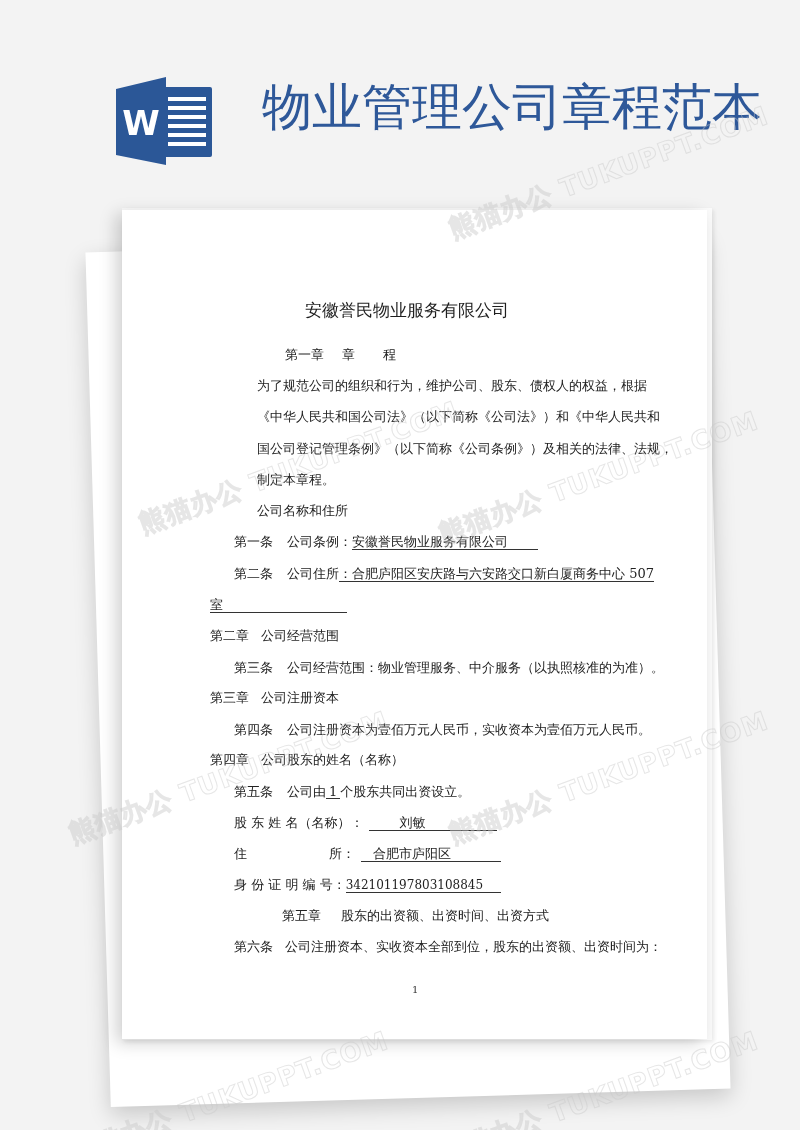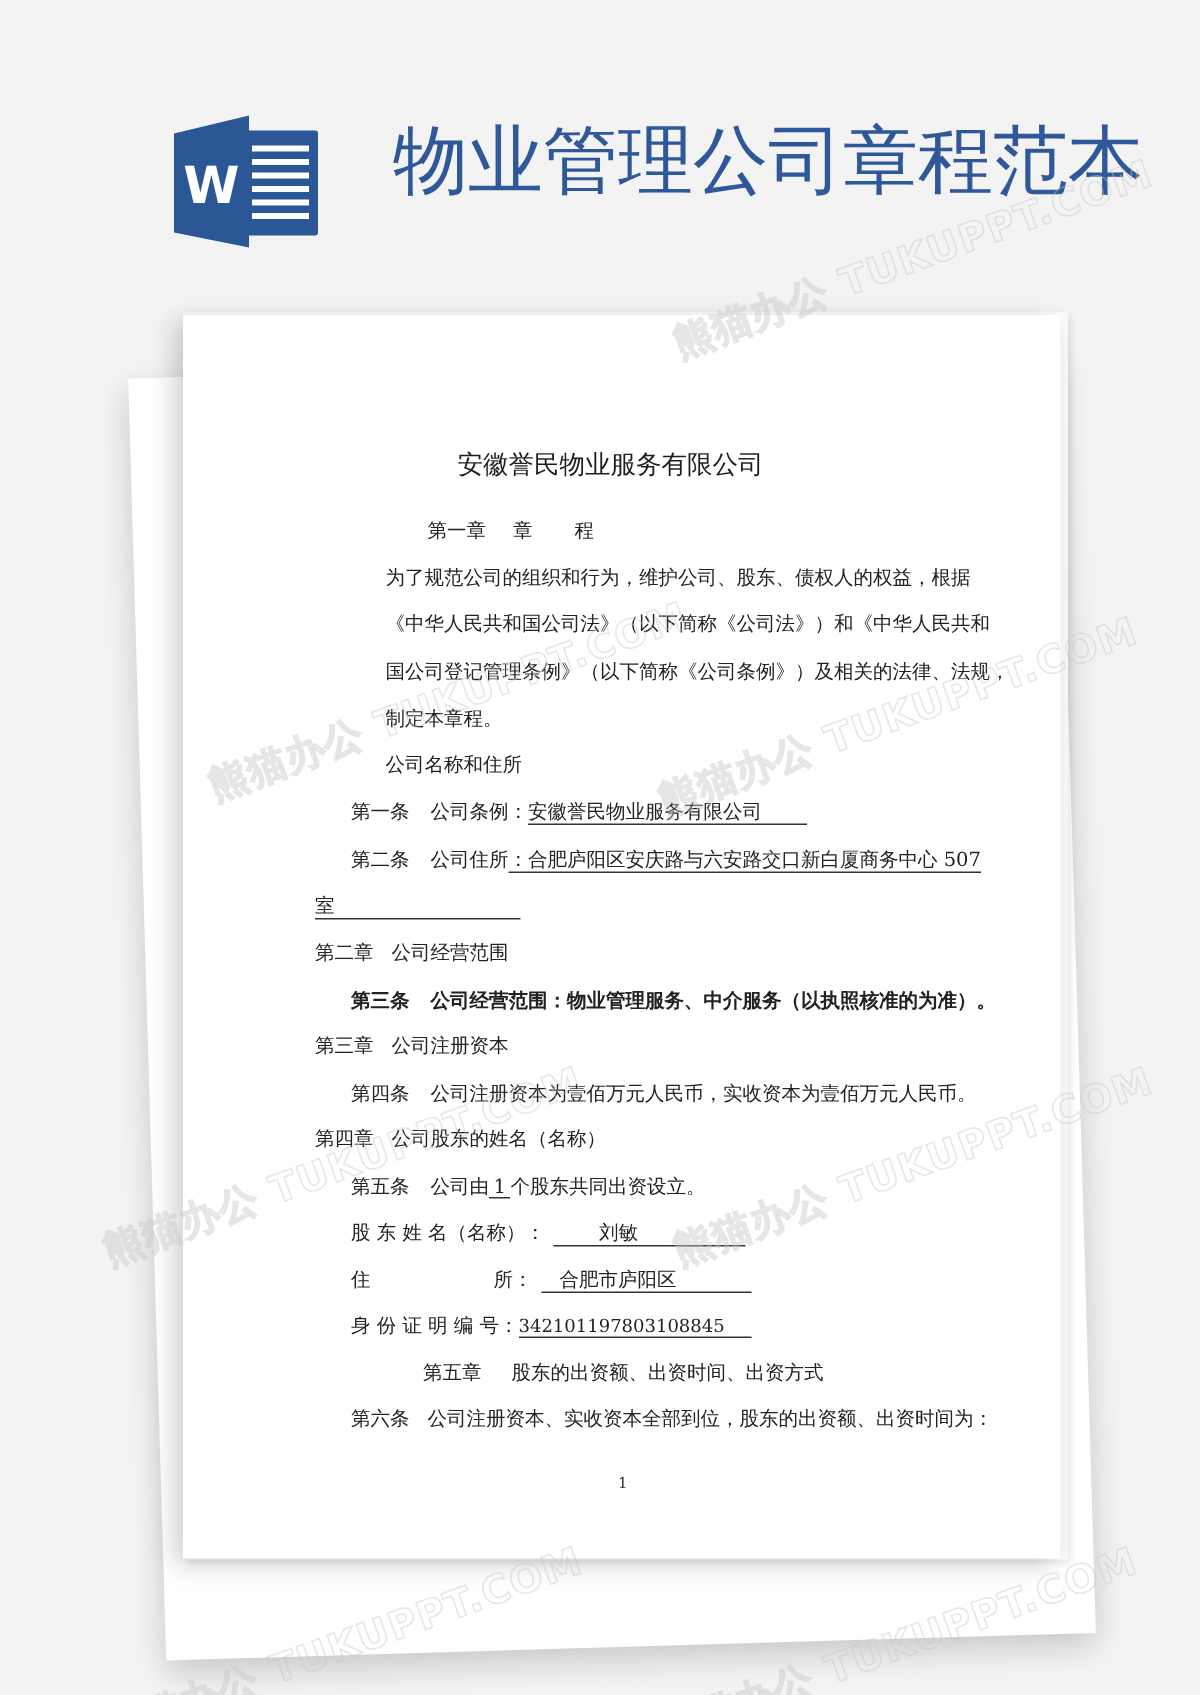--- a/index.html
+++ b/index.html
@@ -161,21 +161,21 @@
       <span>第二条</span><span class="gap" style="width:14px"></span><span>公司住所</span><span class="ul">：合肥庐阳区安庆路与六安路交口新白厦商务中心 507</span>
     </div>
     <div class="line" style="left:88px; top:388px;">
       <span class="ul" style="padding-right:124px;">室</span>
     </div>
 
     <div class="line" style="left:88px; top:419px;">
       <span>第二章</span><span class="gap" style="width:12px"></span><span>公司经营范围</span>
     </div>
 
-    <div class="line" style="left:112px; top:451px;font-weight:bold;">
+    <div class="line" style="left:112px; top:451px;">
       <span>第三条</span><span class="gap" style="width:14px"></span><span>公司经营范围：物业管理服务、中介服务（以执照核准的为准）。</span>
     </div>
 
     <div class="line" style="left:88px; top:481px;text-align:center;">
       <span>第三章</span><span class="gap" style="width:12px"></span><span>公司注册资本</span>
     </div>
 
     <div class="line" style="left:112px; top:513px;">
       <span>第四条</span><span class="gap" style="width:14px"></span><span>公司注册资本为壹佰万元人民币，实收资本为壹佰万元人民币。</span>
     </div>

